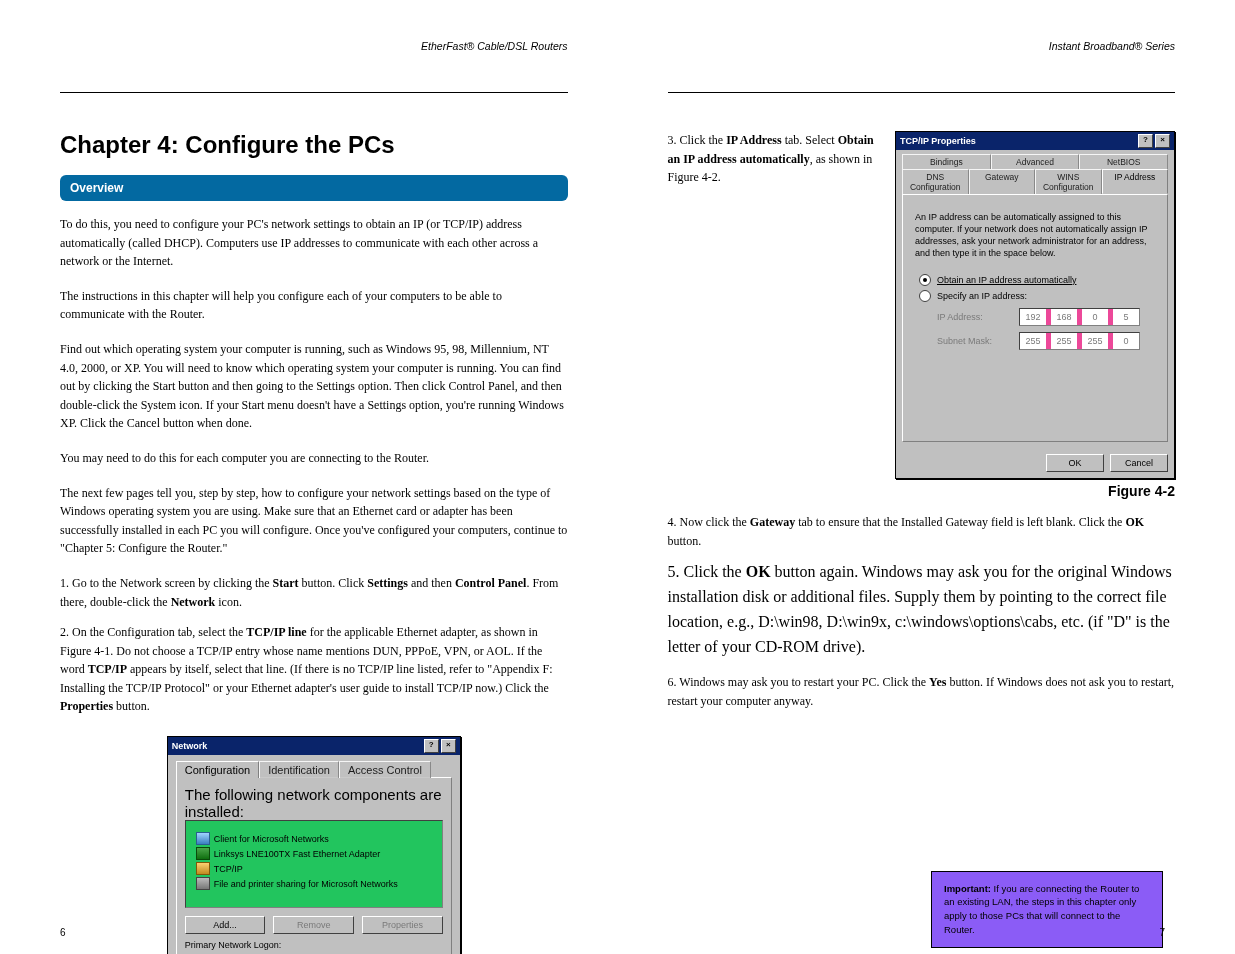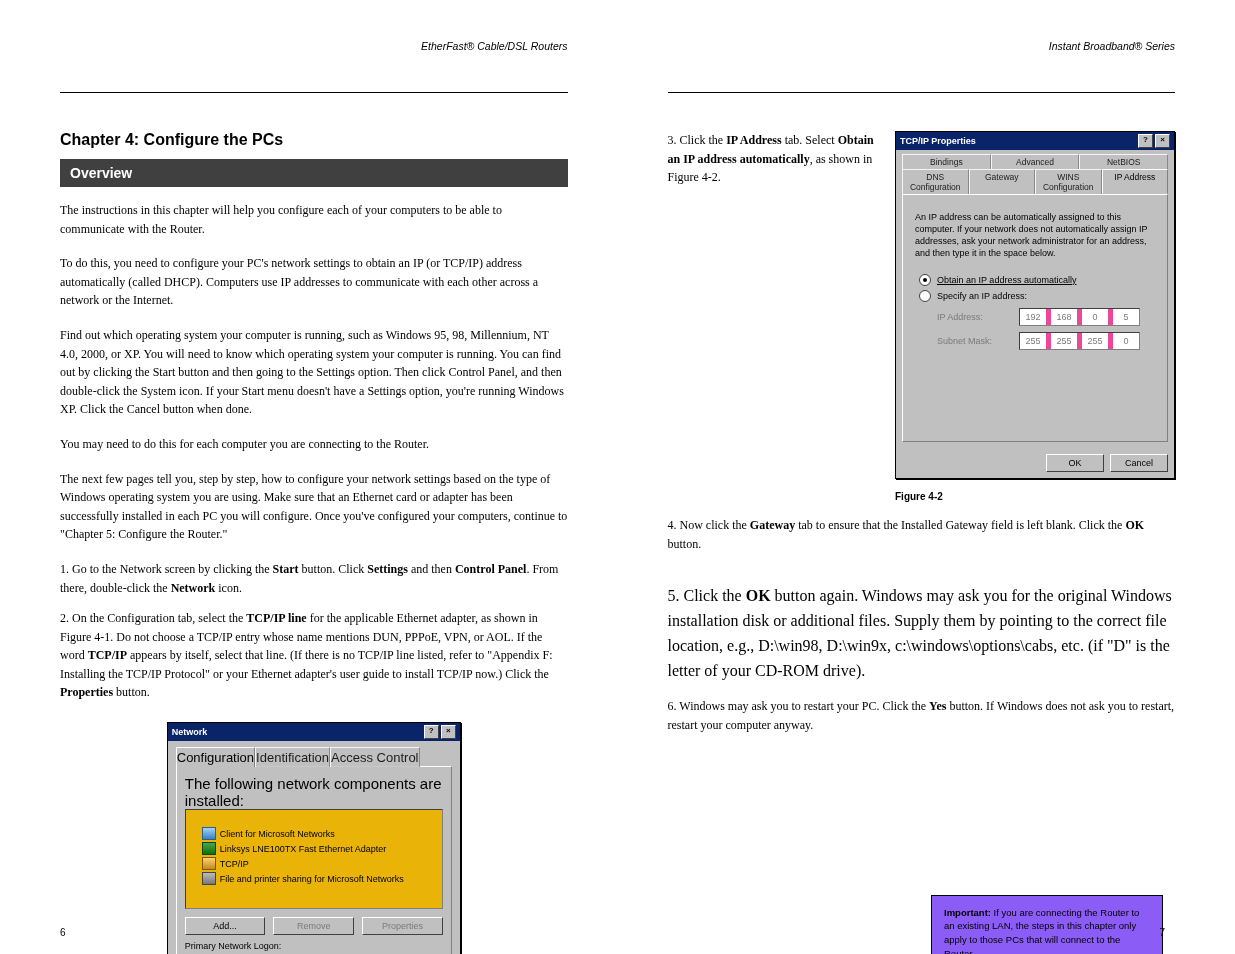--- a/index.html
+++ b/index.html
@@ -27,51 +27,52 @@
   }
   .header-top {
     display: flex;
     justify-content: flex-end;
     font-style: italic;
     font-size: 10.5px;
     font-family: Arial, Helvetica, sans-serif;
     margin-bottom: 40px;
   }
   .section-bar {
-    background: #404040;
+    background: #0369a1;
     color: #fff;
     font-family: Arial, Helvetica, sans-serif;
     font-weight: bold;
-    font-size: 14px;
+    font-size: 12px;
     padding: 6px 10px;
     margin-bottom: 14px;
+    border-radius: 6px;
   }
   .body-text {
     font-size: 12px;
     line-height: 1.55;
     margin-bottom: 16px;
   }
   .note-text {
     font-family: Arial, Helvetica, sans-serif;
     font-size: 9.5px;
     line-height: 1.45;
   }
   .note-label { font-weight: bold; }
   .step-list .step {
     font-size: 12px;
     line-height: 1.55;
     margin-bottom: 12px;
   }
   .fig-wrap { text-align: center; margin: 8px 0 4px 0; }
   .fig-caption {
     font-family: Arial, Helvetica, sans-serif;
-    font-size: 10px;
+    font-size: 14px;
     font-weight: bold;
-    text-align: left;
-    margin-top: 12px;
+    text-align: right;
+    margin-top: 4px;
   }
   .footer-pg {
     position: absolute;
     bottom: 16px;
     font-family: Arial, Helvetica, sans-serif;
     font-size: 10px;
   }
   .footer-left { left: 60px; }
   .footer-right { right: 70px; }
 
@@ -104,38 +105,38 @@
     font-size: 8px; line-height: 10px; text-align: center;
     color:#000;
   }
   .dlg-body { padding: 6px 8px 8px 8px; }
   .tabs { display:flex; gap:0; margin-bottom:-1px; }
   .tab {
     border:1px solid #808080;
     border-bottom:none;
     border-top-color:#fff; border-left-color:#fff;
     background:#c0c0c0;
-    padding:2px 0;
-    font-size:13px;
+    padding:2px 8px;
+    font-size:11px;
     position:relative;
   }
   .tab.inactive { background:#c0c0c0; opacity:0.85; }
   .tab.active { z-index:2; }
   .pane {
     border:1px solid #808080;
     border-top-color:#fff; border-left-color:#fff;
     background:#c0c0c0;
     padding:8px;
   }
   .listbox {
-    background:#eab308;
+    background:#22c55e;
     border:1px solid #808080;
     border-top-color:#404040; border-left-color:#404040;
     height:66px;
-    padding:16px;
+    padding:10px;
     overflow:hidden;
   }
   .listbox .item { display:flex; align-items:center; gap:4px; font-size:9px; padding:1px 0;}
   .ic { width:12px; height:11px; display:inline-block; }
   .ic-client { background:linear-gradient(#9fd3ff,#3a7fbf); border:1px solid #2a5f8f;}
   .ic-adapter { background:linear-gradient(#4aa54a,#0f6f0f); border:1px solid #0a4a0a;}
   .ic-protocol { background:linear-gradient(#ffd070,#c08a20); border:1px solid #805808;}
   .ic-service { background:linear-gradient(#bbb,#777); border:1px solid #444;}
   .btnrow { display:flex; gap:8px; margin:8px 0 6px 0; }
   .w-btn {
@@ -197,26 +198,26 @@
 
   <div class="col">
     <div class="header-top">
       <span>EtherFast® Cable/DSL Routers</span>
       <span></span>
     </div>
     <div class="header-line"></div>
 
     <div style="height:30px;"></div>
 
-    <div style="font-family:Arial,Helvetica,sans-serif;font-size:16px;font-weight:bold;margin-bottom:10px;">Chapter 4: Configure the PCs</div>
+    <div style="font-family:Arial,Helvetica,sans-serif;font-size:24px;font-weight:bold;margin-bottom:16px;">Chapter 4: Configure the PCs</div>
 
     <div class="section-bar">Overview</div>
 
+    <div class="body-text">To do this, you need to configure your PC's network settings to obtain an IP (or TCP/IP) address automatically (called DHCP). Computers use IP addresses to communicate with each other across a network or the Internet.</div>
     <div class="body-text">The instructions in this chapter will help you configure each of your computers to be able to communicate with the Router.</div>
-    <div class="body-text">To do this, you need to configure your PC's network settings to obtain an IP (or TCP/IP) address automatically (called DHCP). Computers use IP addresses to communicate with each other across a network or the Internet.</div>
     <div class="body-text">
       <span>Find out which operating system your computer is running, such as Windows 95, 98, Millennium, NT 4.0, 2000, or XP. You will need to know which operating system your computer is running. You can find out by clicking the Start button and then going to the Settings option. Then click Control Panel, and then double-click the System icon. If your Start menu doesn't have a Settings option, you're running Windows XP. Click the Cancel button when done.</span>
     </div>
     <div class="body-text">You may need to do this for each computer you are connecting to the Router.</div>
     <div class="body-text">The next few pages tell you, step by step, how to configure your network settings based on the type of Windows operating system you are using. Make sure that an Ethernet card or adapter has been successfully installed in each PC you will configure. Once you've configured your computers, continue to "Chapter 5: Configure the Router."</div>
 
 
     <div class="step-list">
       <div class="step">
         <span>1. Go to the Network screen by clicking the </span><b>Start</b><span> button. Click </span><b>Settings</b><span> and then </span><b>Control Panel</b><span>. From there, double-click the </span><b>Network</b><span> icon.</span>
@@ -347,21 +348,21 @@
             <div class="w-btn">OK</div>
             <div class="w-btn">Cancel</div>
           </div>
         </div>
         <div class="fig-caption">Figure 4-2</div>
       </div>
     </div>
 
     <div style="height:14px;"></div>
 
-    <div class="step" style="font-size:12px;line-height:1.55;margin-bottom:31px;">
+    <div class="step" style="font-size:12px;line-height:1.55;margin-bottom:10px;">
       <span>4. Now click the </span><b>Gateway</b><span> tab to ensure that the Installed Gateway field is left blank. Click the </span><b>OK</b><span> button.</span>
     </div>
 
     <div class="step" style="font-size:16px;line-height:1.55;margin-bottom:14px;">
       <span>5. Click the </span><b>OK</b><span> button again. Windows may ask you for the original Windows installation disk or additional files. Supply them by pointing to the correct file location, e.g., D:\win98, D:\win9x, c:\windows\options\cabs, etc. (if "D" is the letter of your CD-ROM drive).</span>
     </div>
 
     <div class="step" style="font-size:12px;line-height:1.55;margin-bottom:30px;">
       <span>6. Windows may ask you to restart your PC. Click the </span><b>Yes</b><span> button. If Windows does not ask you to restart, restart your computer anyway.</span>
     </div>

